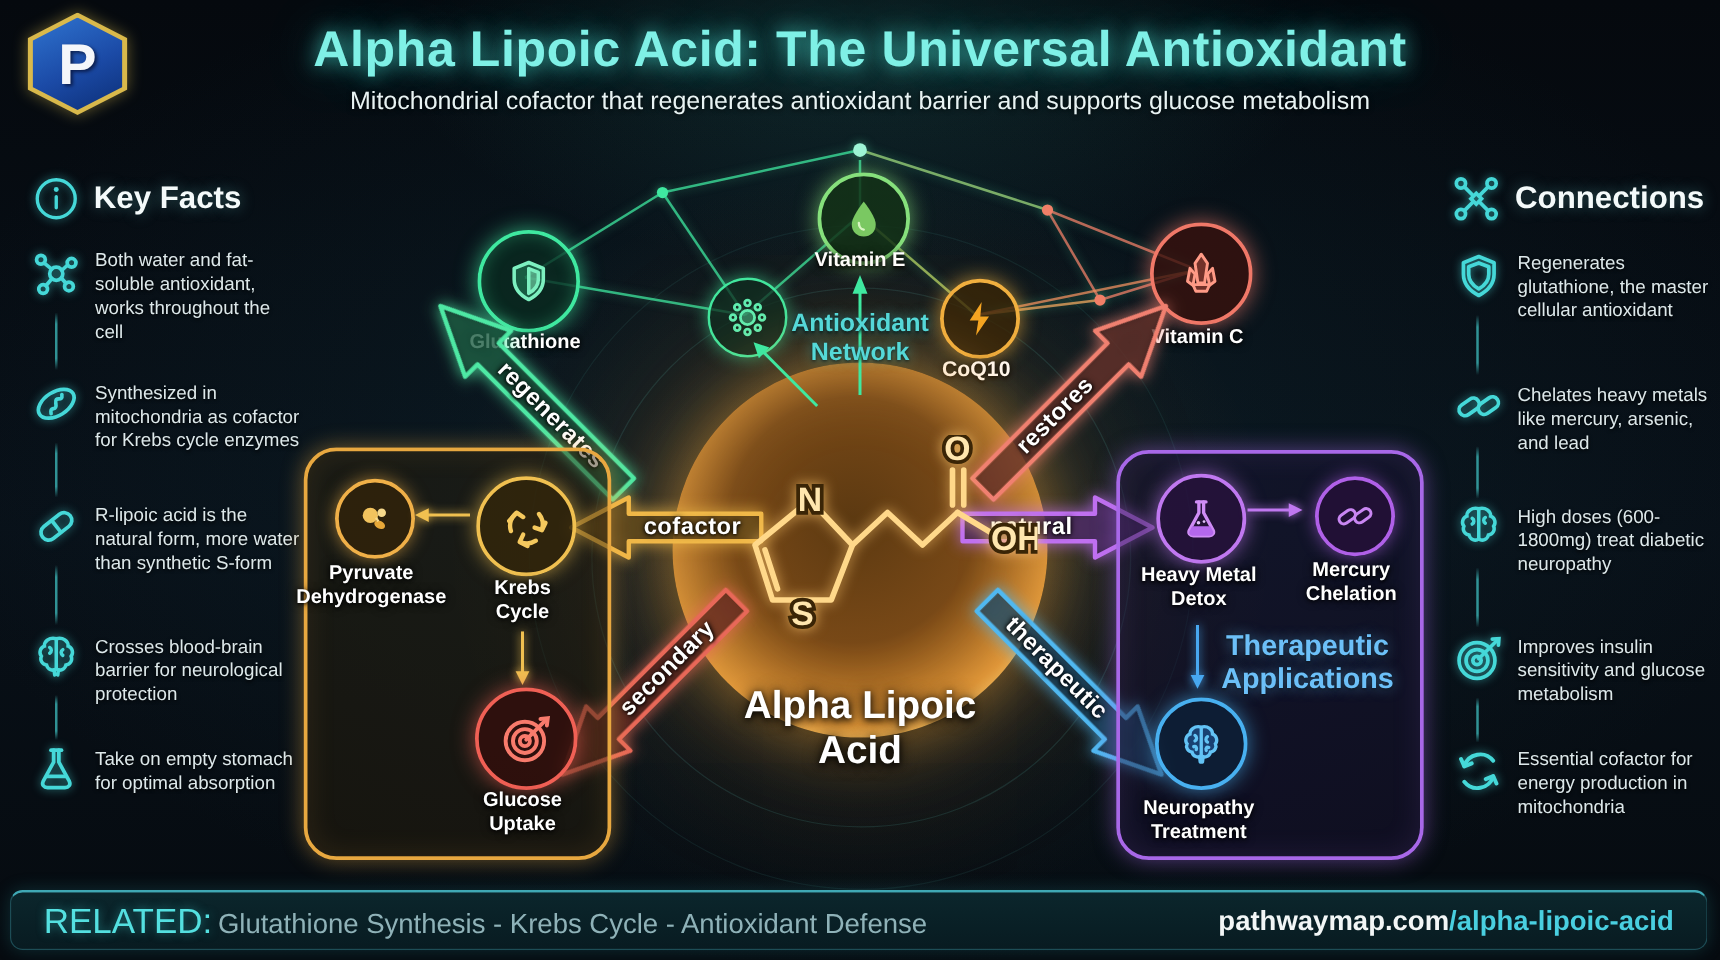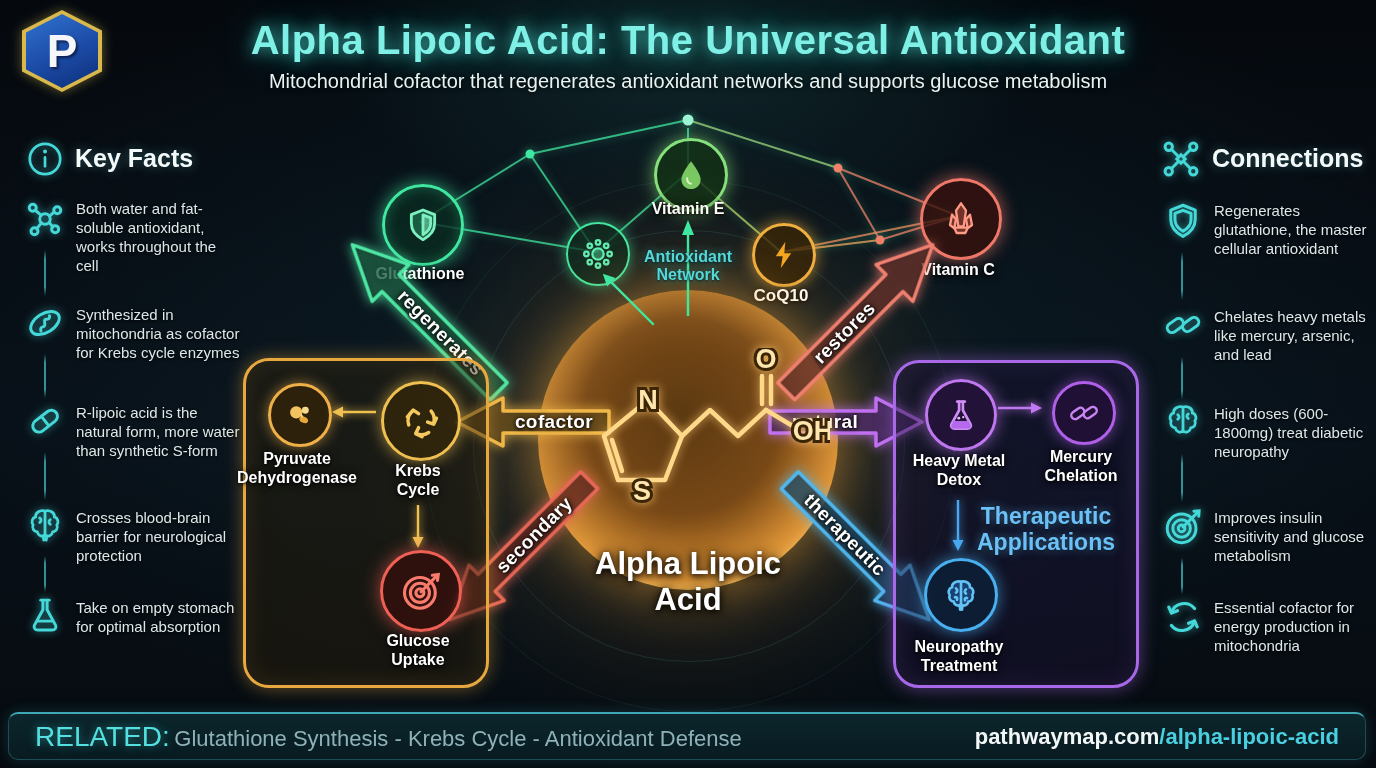--- a/index.html
+++ b/index.html
@@ -28,21 +28,21 @@
   
   .side-head{font-size:25px;font-weight:700;color:#f4fafa;text-shadow:0 0 12px rgba(130,240,240,.35);}
   .side-item{font-size:15px;line-height:1.27;color:#dde8ea;text-shadow:0 1px 3px #000;}
   .icn{color:#45d8d8;filter:drop-shadow(0 0 4px rgba(70,220,220,.6));}
   .icn svg{display:block;}
   .vline{width:2px;background:linear-gradient(rgba(70,216,216,0),rgba(70,216,216,.65) 20%,rgba(70,216,216,.65) 80%,rgba(70,216,216,0));}
   
   .node{position:absolute;border-radius:50%;display:flex;align-items:center;justify-content:center;}
   .nlabel{position:absolute;text-align:center;font-weight:700;font-size:16px;color:#fff;
     line-height:1.18;text-shadow:0 1px 3px #000,0 0 8px rgba(0,0,0,.8);}
-  .netcap{position:absolute;text-align:center;font-weight:700;font-size:16px;color:#55d8d8;
+  .netcap{position:absolute;text-align:center;font-weight:700;font-size:20px;color:#55d8d8;
     line-height:1.15;text-shadow:0 0 10px rgba(60,200,200,.6),0 1px 3px #000;z-index:6;}
   .ring{position:absolute;border-radius:50%;}
   
   .orb{left:538px;top:290px;width:300px;height:300px;border-radius:50%;
     background:radial-gradient(circle at 48% 42%, rgba(95,58,16,.95) 0%, rgba(128,76,22,.92) 42%,
       rgba(226,146,48,.95) 70%, rgba(255,214,120,1) 83%, rgba(255,240,185,.95) 88%,
       rgba(210,130,45,.35) 95%, transparent 100%);
     box-shadow:0 0 55px rgba(255,180,60,.5),0 0 140px rgba(255,150,40,.22), inset 0 0 60px rgba(255,200,110,.35);}
   .center-name{left:568px;top:546px;width:240px;text-align:center;font-size:31px;font-weight:700;color:#fff;
     line-height:1.15;text-shadow:0 2px 6px #000,0 0 14px rgba(0,0,0,.9);z-index:8;}
@@ -82,21 +82,21 @@
   <div class="ring abs" style="left:473px;top:230px;width:430px;height:430px;border:1px solid rgba(90,200,190,.14);"></div>
   <div class="ring abs" style="left:423px;top:180px;width:530px;height:530px;border:1px solid rgba(90,200,190,.09);"></div>
 
   <div class="abs logo">
     <div class="hex-outer"></div>
     <div class="hex-inner">
       <span class="p">P</span>
     </div>
   </div>
   <div class="abs title">Alpha Lipoic Acid: The Universal Antioxidant</div>
-  <div class="abs subtitle">Mitochondrial cofactor that regenerates antioxidant networks and supports glucose metabolism</div>
+  <div class="abs subtitle">Mitochondrial cofactor that regenerates antioxidant barrier and supports glucose metabolism</div>
 
   <div class="abs icn" style="left:26px;top:140px;">
     <svg width="38" height="38" viewBox="0 0 24 24" fill="none" stroke="currentColor" stroke-width="1.7" stroke-linecap="round">
       <circle cx="12" cy="12" r="9.6"></circle>
         <line x1="12" y1="11" x2="12" y2="16.6"></line>
       <circle cx="12" cy="7.3" r="1.25" fill="currentColor" stroke="none"></circle>
     </svg>
   </div>
   <div class="abs side-head" style="left:75px;top:144px;">Key Facts</div>
 

